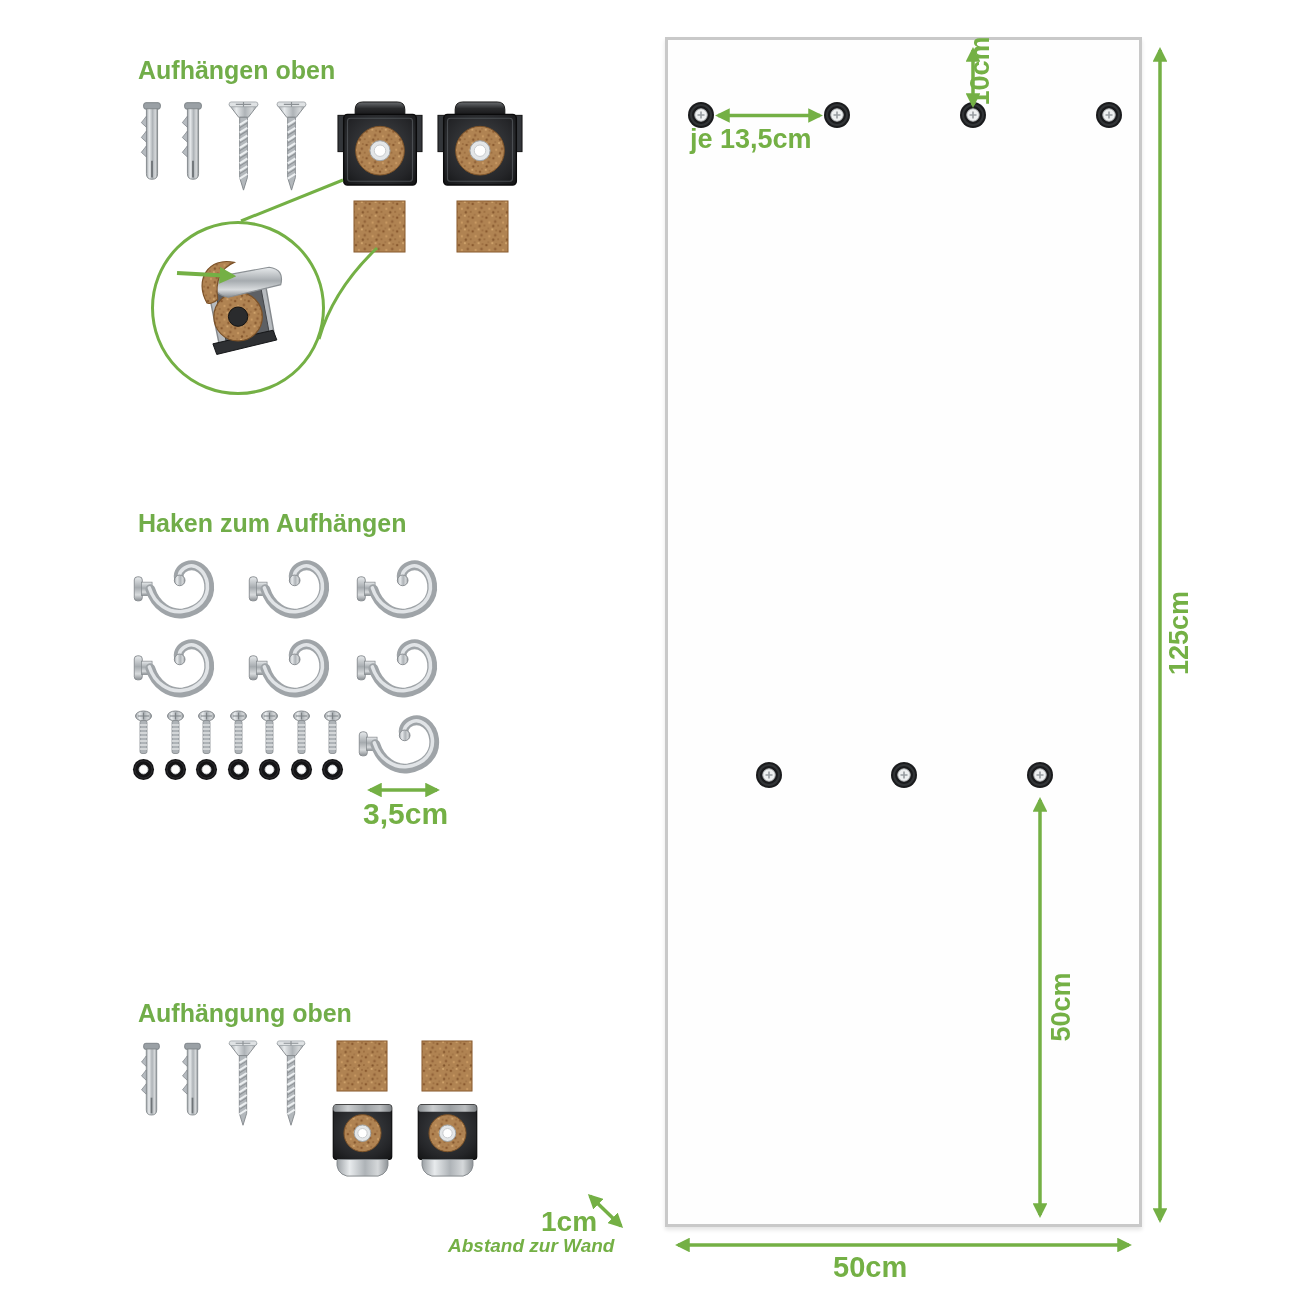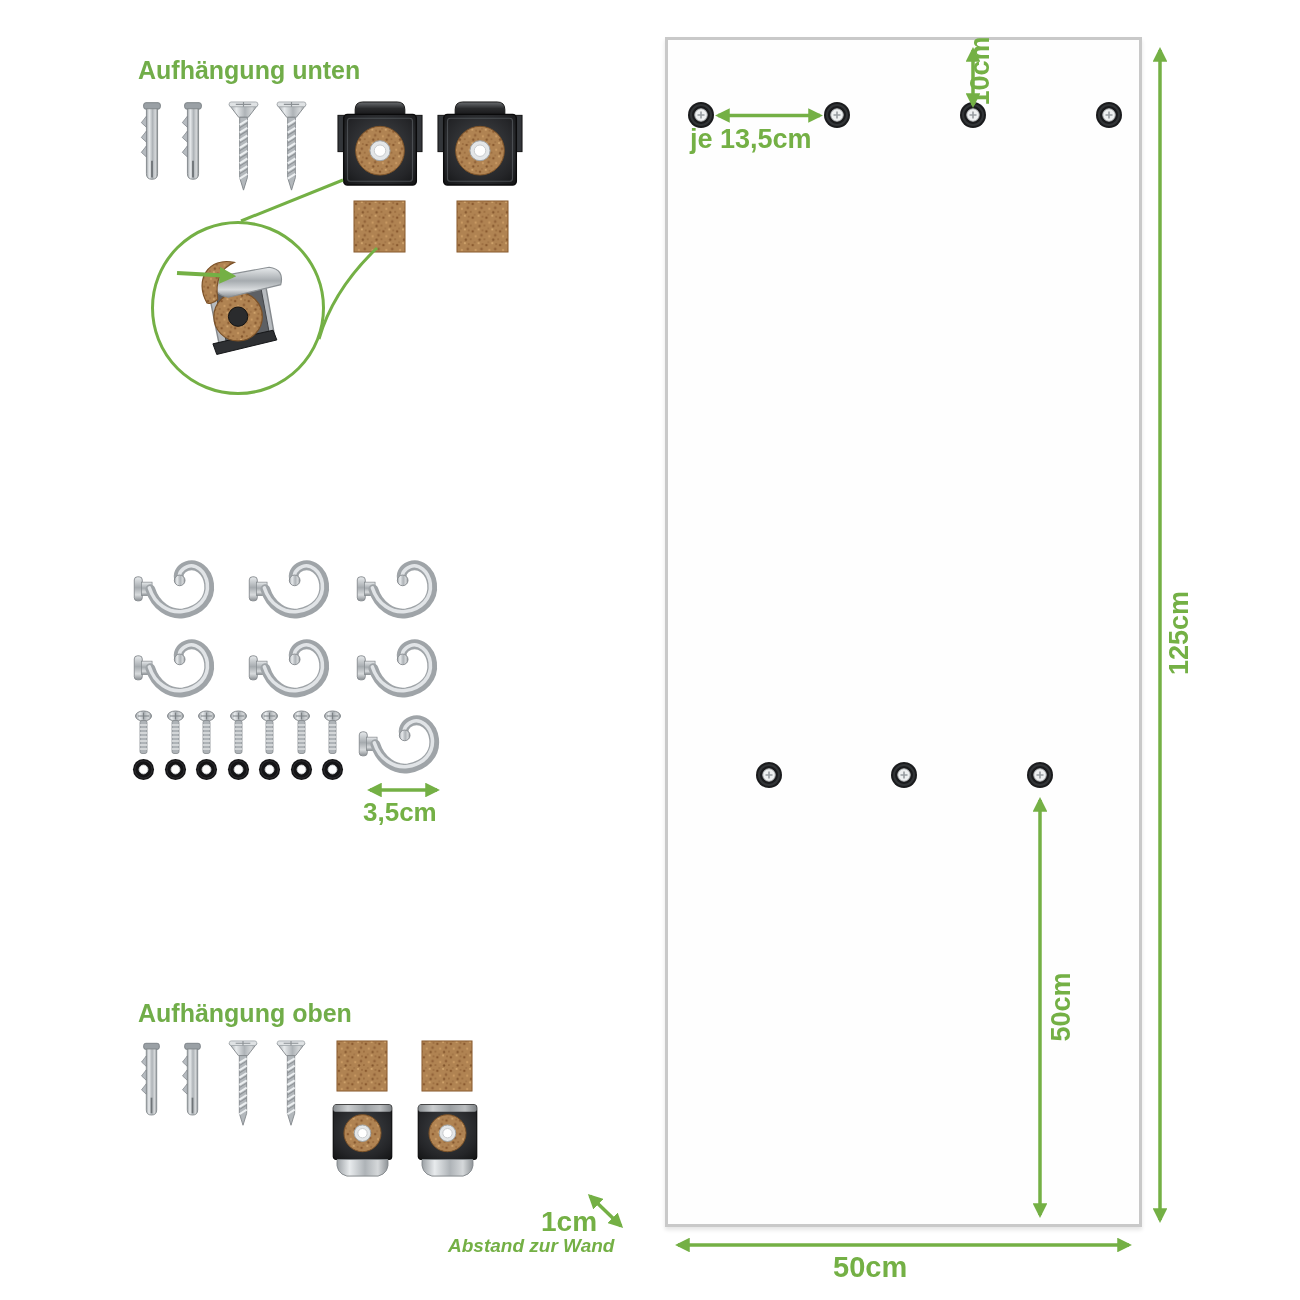--- a/index.html
+++ b/index.html
@@ -137,21 +137,21 @@
         <polygon points="38,48 84,38 94,92 50,103" fill="#5d6064" stroke="#3f4246"></polygon>
         <polygon points="36,104 98,90 102,100 40,115" fill="#2e3033" stroke="#141517"></polygon>
         <circle cx="62" cy="76" r="25" fill="url(#cork)" stroke="#7c5228" stroke-width="1.2"></circle>
         <circle cx="62" cy="76" r="10" fill="#2a2b2d" stroke="#111"></circle>
         <path d="M34,36 L94,25 q16,2 12,18 L52,56 q-18,-4 -18,-20 Z" fill="url(#gChromeV)" stroke="#8b9094" stroke-width="1.2"></path>
         <path d="M30,62 C16,38 32,14 58,20 C44,26 38,38 41,58 C37,62 32,63 30,62 Z" fill="url(#cork)" stroke="#7c5228" stroke-width="1.2"></path>
       </symbol>
     </defs>
   </svg>
 
-  <div class="h-title" style="left:138px;top:56px;">Aufhängung unten</div>
+  <div class="h-title" style="left:138px;top:56px;">Aufhängen oben</div>
 
   <svg class="item" style="left:139px;top:100px" width="26" height="88">
       <use href="#sDowel"></use>
     </svg>
   <svg class="item" style="left:180px;top:100px" width="26" height="88">
       <use href="#sDowel"></use>
     </svg>
   <svg class="item" style="left:227px;top:101px" width="33" height="92">
       <use href="#sScrew"></use>
     </svg>
@@ -169,20 +169,21 @@
     </svg>
   <svg class="item" style="left:456px;top:200px" width="53" height="53">
       <use href="#sCork"></use>
     </svg>
 
   <div class="detail-circle"></div>
   <svg class="item" style="left:178px;top:243px" width="126" height="126">
       <use href="#sClipDetail"></use>
     </svg>
 
+  <div class="h-title" style="left:138px;top:509px;">Haken zum Aufhängen</div>
 
   <svg class="item" style="left:132px;top:551px" width="90" height="73">
       <use href="#sHook"></use>
     </svg>
   <svg class="item" style="left:247px;top:551px" width="90" height="73">
       <use href="#sHook"></use>
     </svg>
   <svg class="item" style="left:355px;top:551px" width="90" height="73">
       <use href="#sHook"></use>
     </svg>
@@ -236,21 +237,21 @@
   <svg class="item" style="left:258px;top:758px" width="23" height="23">
       <use href="#sWasher"></use>
     </svg>
   <svg class="item" style="left:290px;top:758px" width="23" height="23">
       <use href="#sWasher"></use>
     </svg>
   <svg class="item" style="left:321px;top:758px" width="23" height="23">
       <use href="#sWasher"></use>
     </svg>
 
-  <div class="lbl center" style="left:363px;top:799px;width:84px;font-size:26px;">3,5cm</div>
+  <div class="lbl center" style="left:363px;top:799px;width:84px;font-size:30px;">3,5cm</div>
 
   <div class="h-title" style="left:138px;top:999px;">Aufhängung oben</div>
 
   <svg class="item" style="left:139px;top:1042px" width="25" height="80">
       <use href="#sDowel"></use>
     </svg>
   <svg class="item" style="left:180px;top:1042px" width="25" height="80">
       <use href="#sDowel"></use>
     </svg>
   <svg class="item" style="left:227px;top:1040px" width="32" height="88">

